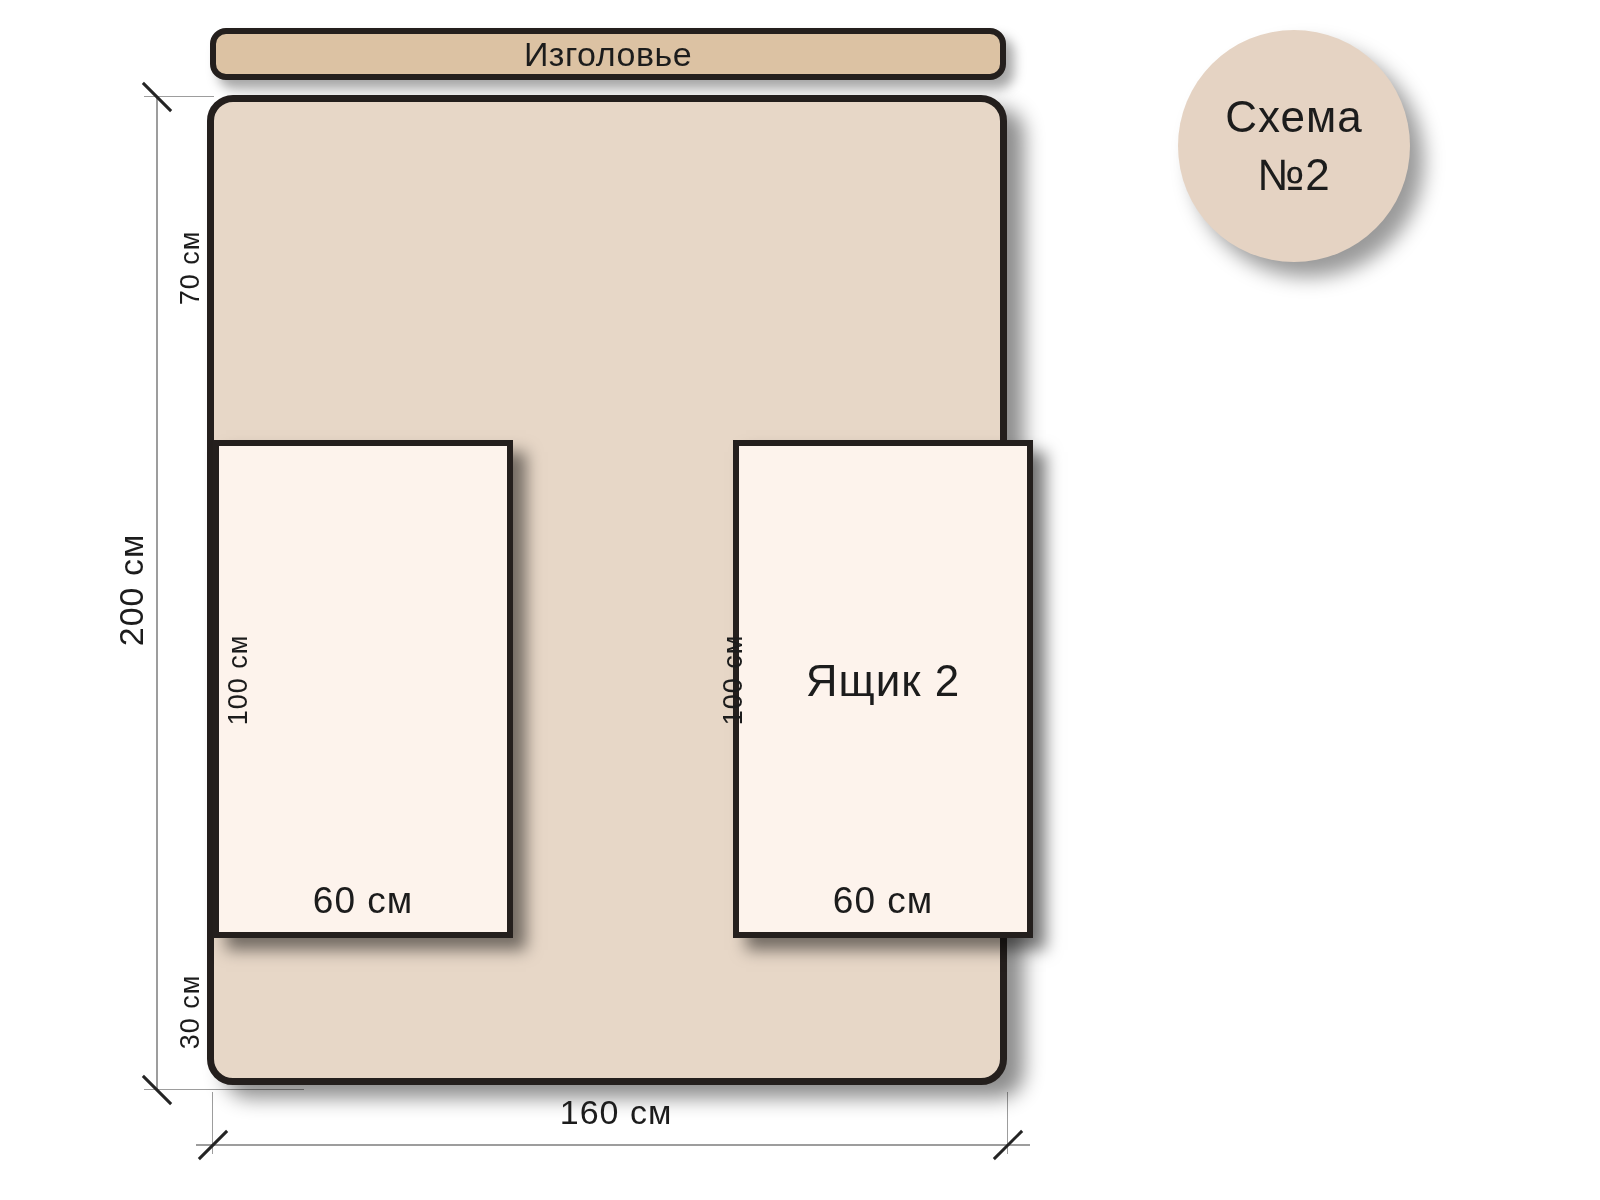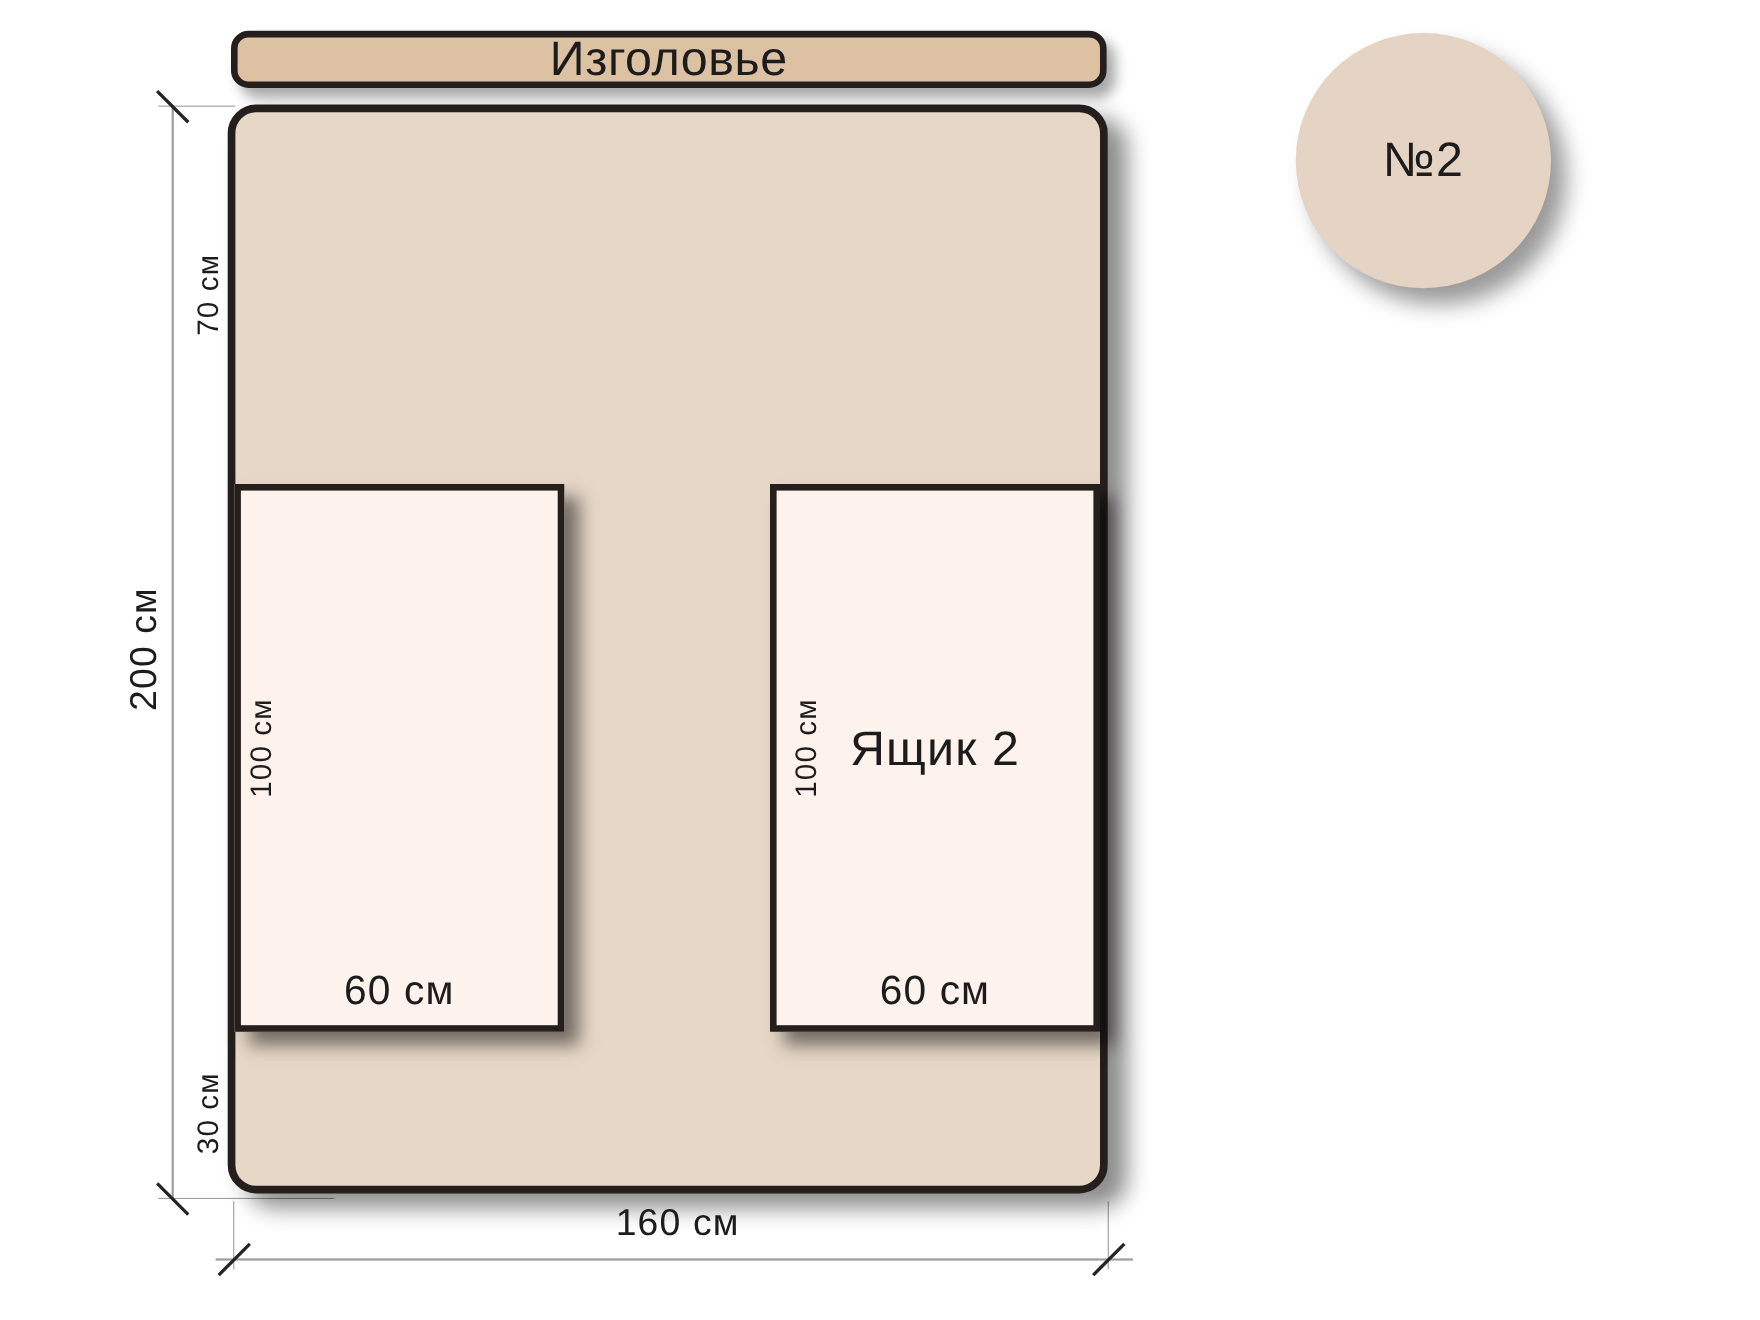--- a/index.html
+++ b/index.html
@@ -21,40 +21,40 @@
   
   .headboard {
     left: 210px; top: 28px; width: 796px; height: 52px;
     background: #dcc2a3;
     border: 6px solid #241f1d;
     border-radius: 16px;
     box-shadow: 8px 9px 12px rgba(0,0,0,0.35);
     display: flex; align-items: center; justify-content: center;
     z-index: 3;
   }
-  .headboard-label { font-size: 44px; letter-spacing: 0.5px; }
+  .headboard-label { font-size: 34px; letter-spacing: 0.5px; }
 
   .bed {
     left: 207px; top: 95px; width: 800px; height: 990px;
     background: #e7d7c7;
     border: 7px solid #241f1d;
     border-radius: 26px;
     box-shadow: 17px 13px 20px rgba(0,0,0,0.45);
     z-index: 2;
   }
 
   .drawer {
     top: 440px; width: 300px; height: 498px;
     background: #fdf3ec;
     border: 6px solid #241f1d;
     box-shadow: 13px 12px 15px rgba(0,0,0,0.5);
     z-index: 4;
   }
   .drawer-1 { left: 213px; }
-  .drawer-2 { left: 700px; padding-left: 31px; }
+  .drawer-2 { left: 733px; padding-left: 31px; }
 
   .drawer-name {
     position: absolute; left: 0; right: 0; top: 210px;
     text-align: center;
     font-size: 44px;
     letter-spacing: 1px;
   }
   .drawer-width-label {
     position: absolute; left: 0; right: 0; bottom: 10px;
     text-align: center;
@@ -146,16 +146,17 @@
   </div>
 
   <span class="abs dim-label rot lbl-70">70 см</span>
   <span class="abs dim-label rot big lbl-200">200 см</span>
   <span class="abs dim-label rot lbl-30">30 см</span>
   <span class="abs dim-label rot lbl-100-1">100 см</span>
   <span class="abs dim-label rot lbl-100-2">100 см</span>
   <span class="abs dim-label big lbl-160">160 см</span>
 
   <div class="abs badge">
+    <span class="badge-line">Схема</span>
     <span class="badge-line">№2</span>
   </div>
 
 </div>
 
 </body></html>

